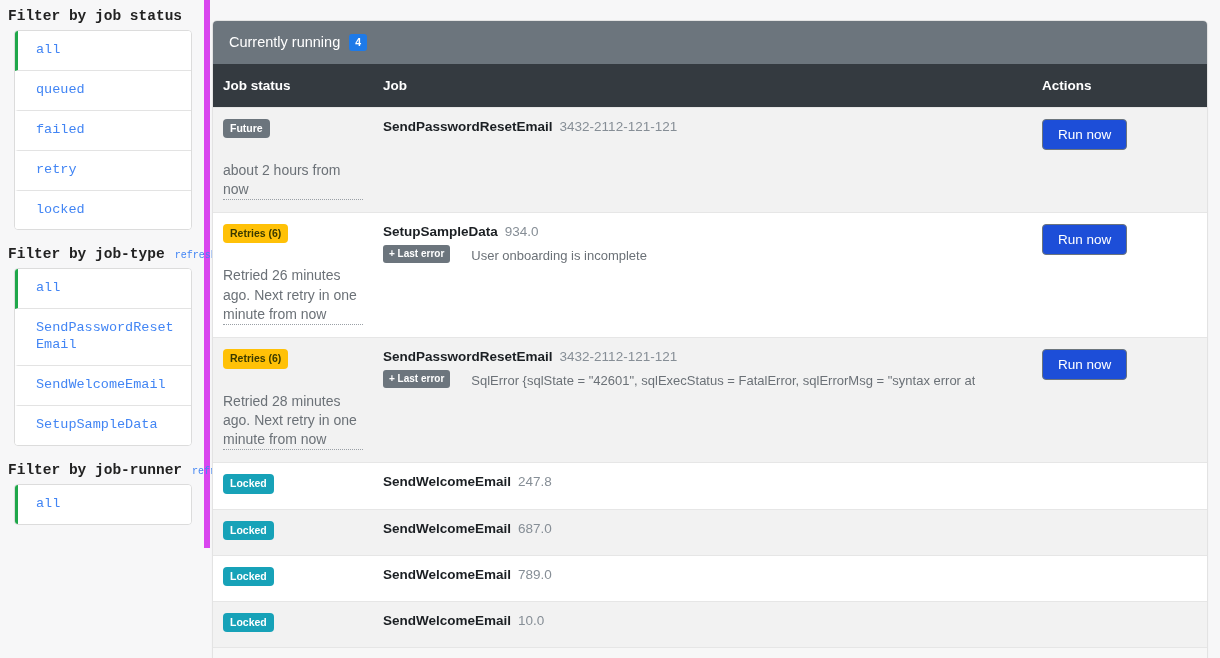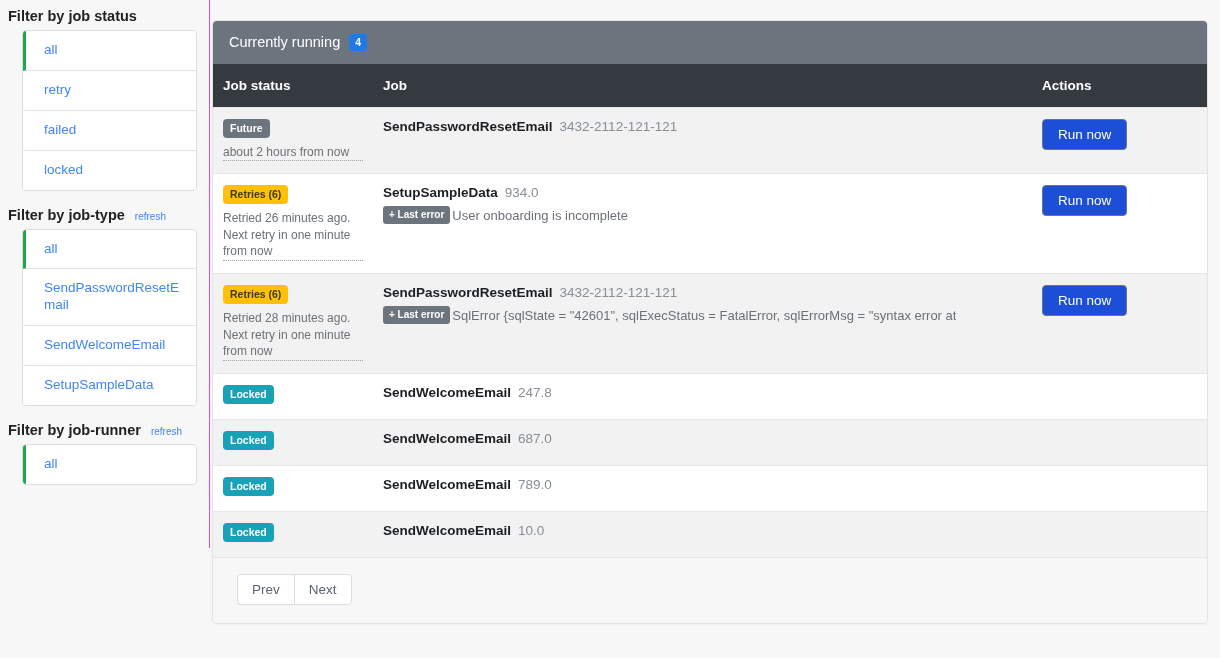--- a/index.html
+++ b/index.html
@@ -18,22 +18,23 @@
     height: 658px;
     align-items: flex-start;
   }
 
   
   .sidebar {
     width: 210px;
     flex: 0 0 210px;
     padding: 8px 12px 0 6px;
     background: #f7f7f8;
-    border-right: 1px solid #d946ef;
+    border-right: 6px solid #d946ef;
     height: 548px;
+    font-family: Liberation Mono, monospace;
   }
   .filter-head {
     display: flex;
     align-items: baseline;
     gap: 10px;
     margin: 0 0 6px 2px;
   }
   .filter-title {
     font-size: 14.5px;
     font-weight: bold;
@@ -44,21 +45,21 @@
     font-size: 10px;
     color: #4285f4;
     text-decoration: none;
     cursor: pointer;
   }
 
   .filter-group {
     background: #fff;
     border: 1px solid #dcdcdc;
     border-radius: 4px;
-    margin: 0 0 16px 16px;
+    margin: 0 0 16px 8px;
     overflow: hidden;
   }
   .filter-item {
     display: block;
     padding: 11px 10px 11px 18px;
     font-size: 13.5px;
     color: #4285f4;
     text-decoration: none;
     border-bottom: 1px solid #e3e3e3;
     border-left: 3px solid transparent;
@@ -139,43 +140,43 @@
     color: #fff;
     margin-bottom: 3px;
     white-space: nowrap;
   }
   .status-badge.future  { background: #6c757d; }
   .status-badge.retries { background: #ffc107; color: #3a3a00; }
   .status-badge.locked  { background: #17a2b8; }
 
   .status-time {
     display: block;
-    margin-top: 3px;
-    font-size: 12px;
+    margin-top: 20px;
+    font-size: 14px;
     color: #6b7177;
     line-height: 1.38;
     border-bottom: 1px dotted #9aa0a6;
     text-decoration: none;
   }
 
   .job-name {
     font-weight: bold;
     color: #1b1f23;
     font-size: 13.5px;
   }
   .job-id {
     color: #868e96;
     font-size: 13.5px;
     margin-left: 7px;
   }
   .job-error-row {
     margin-top: 6px;
     display: flex;
-    align-items: center;
-    gap: 2px;
+    align-items: flex-end;
+    gap: 21px;
     white-space: nowrap;
     overflow: hidden;
   }
   .error-toggle {
     display: inline-block;
     background: #6c757d;
     color: #fff;
     font-size: 10px;
     font-weight: bold;
     border-radius: 3px;
@@ -232,22 +233,23 @@
 
 <div class="page">
 
   <aside class="sidebar">
     <div id="sidebar-groups">
         <div class="filter-head">
           <span class="filter-title">Filter by job status</span>
         </div>
         <div class="filter-group">
           <a class="filter-item active">all</a>
+          <a class="filter-item">queued</a>
+          <a class="filter-item">failed</a>
           <a class="filter-item">retry</a>
-          <a class="filter-item">failed</a>
           <a class="filter-item">locked</a>
         </div>
         <div class="filter-head">
           <span class="filter-title">Filter by job-type</span>
           <a class="refresh-link">refresh</a>
         </div>
         <div class="filter-group">
           <a class="filter-item active">all</a>
           <a class="filter-item">SendPasswordResetEmail</a>
           <a class="filter-item">SendWelcomeEmail</a>

